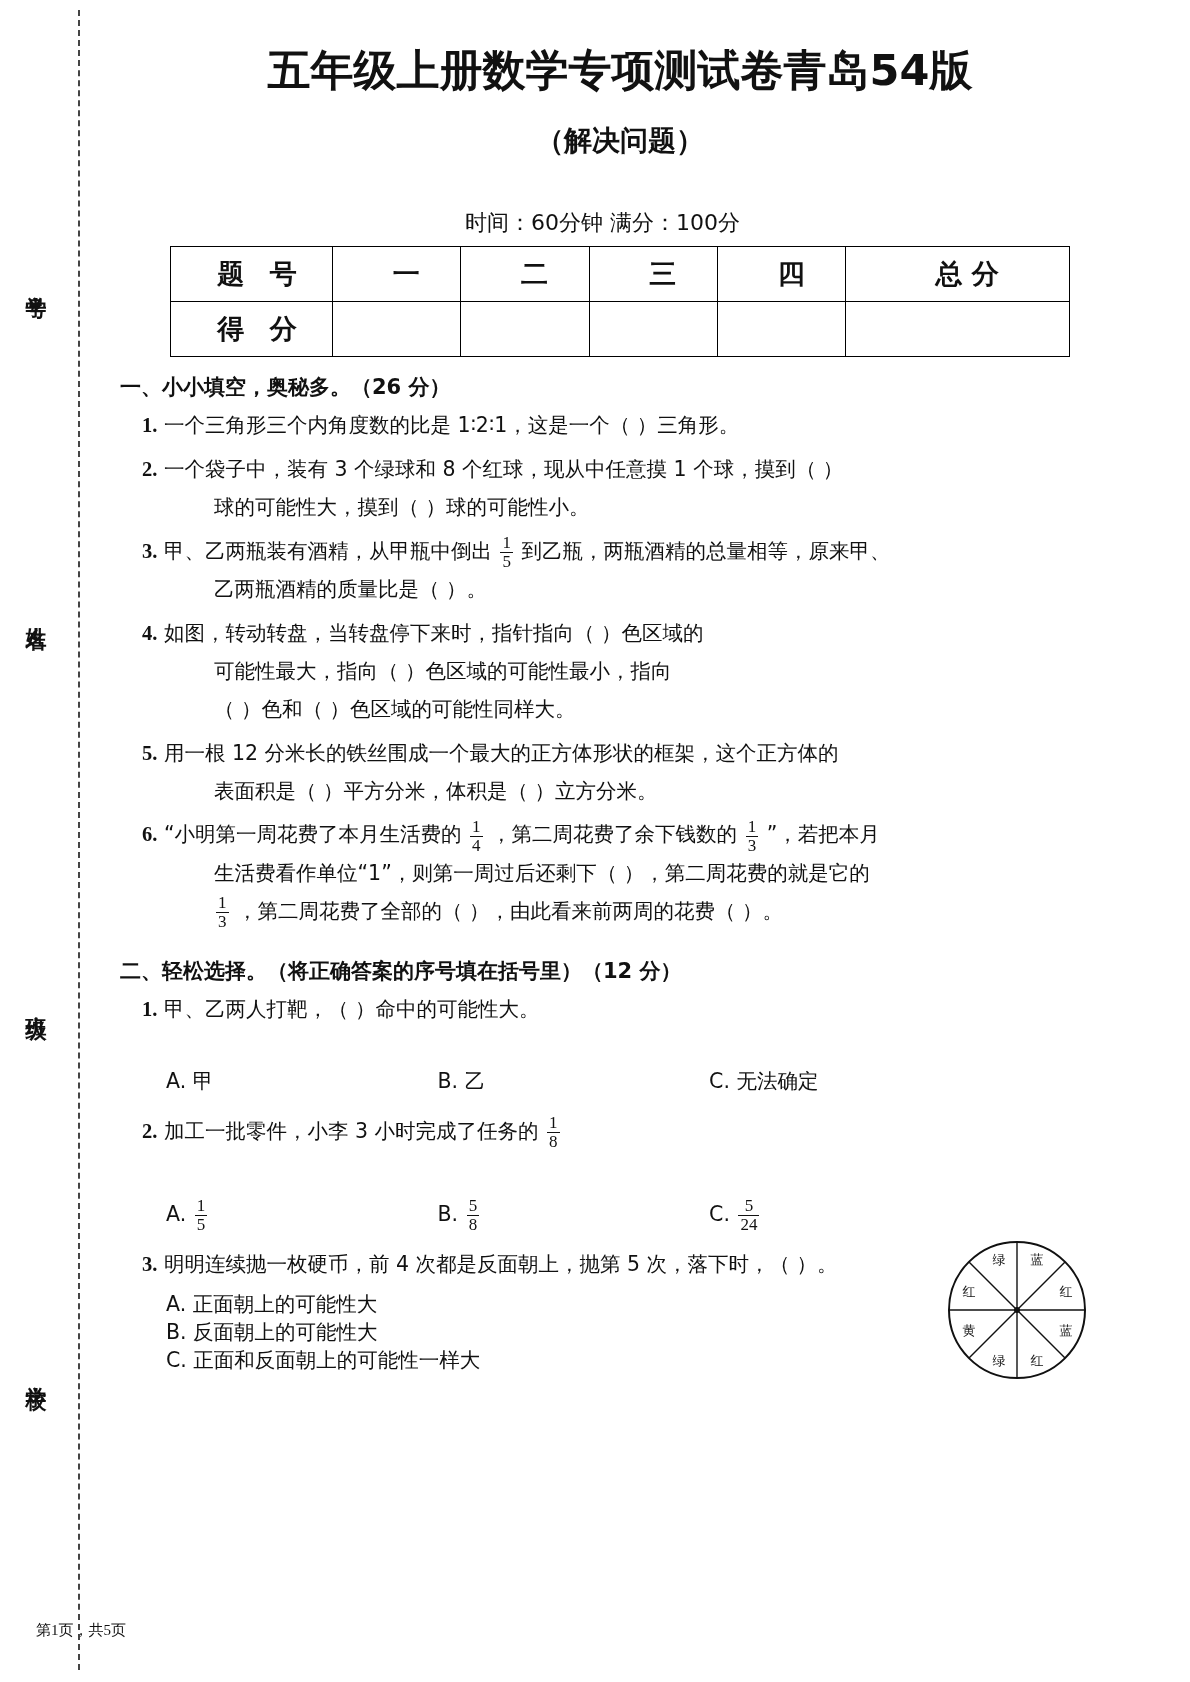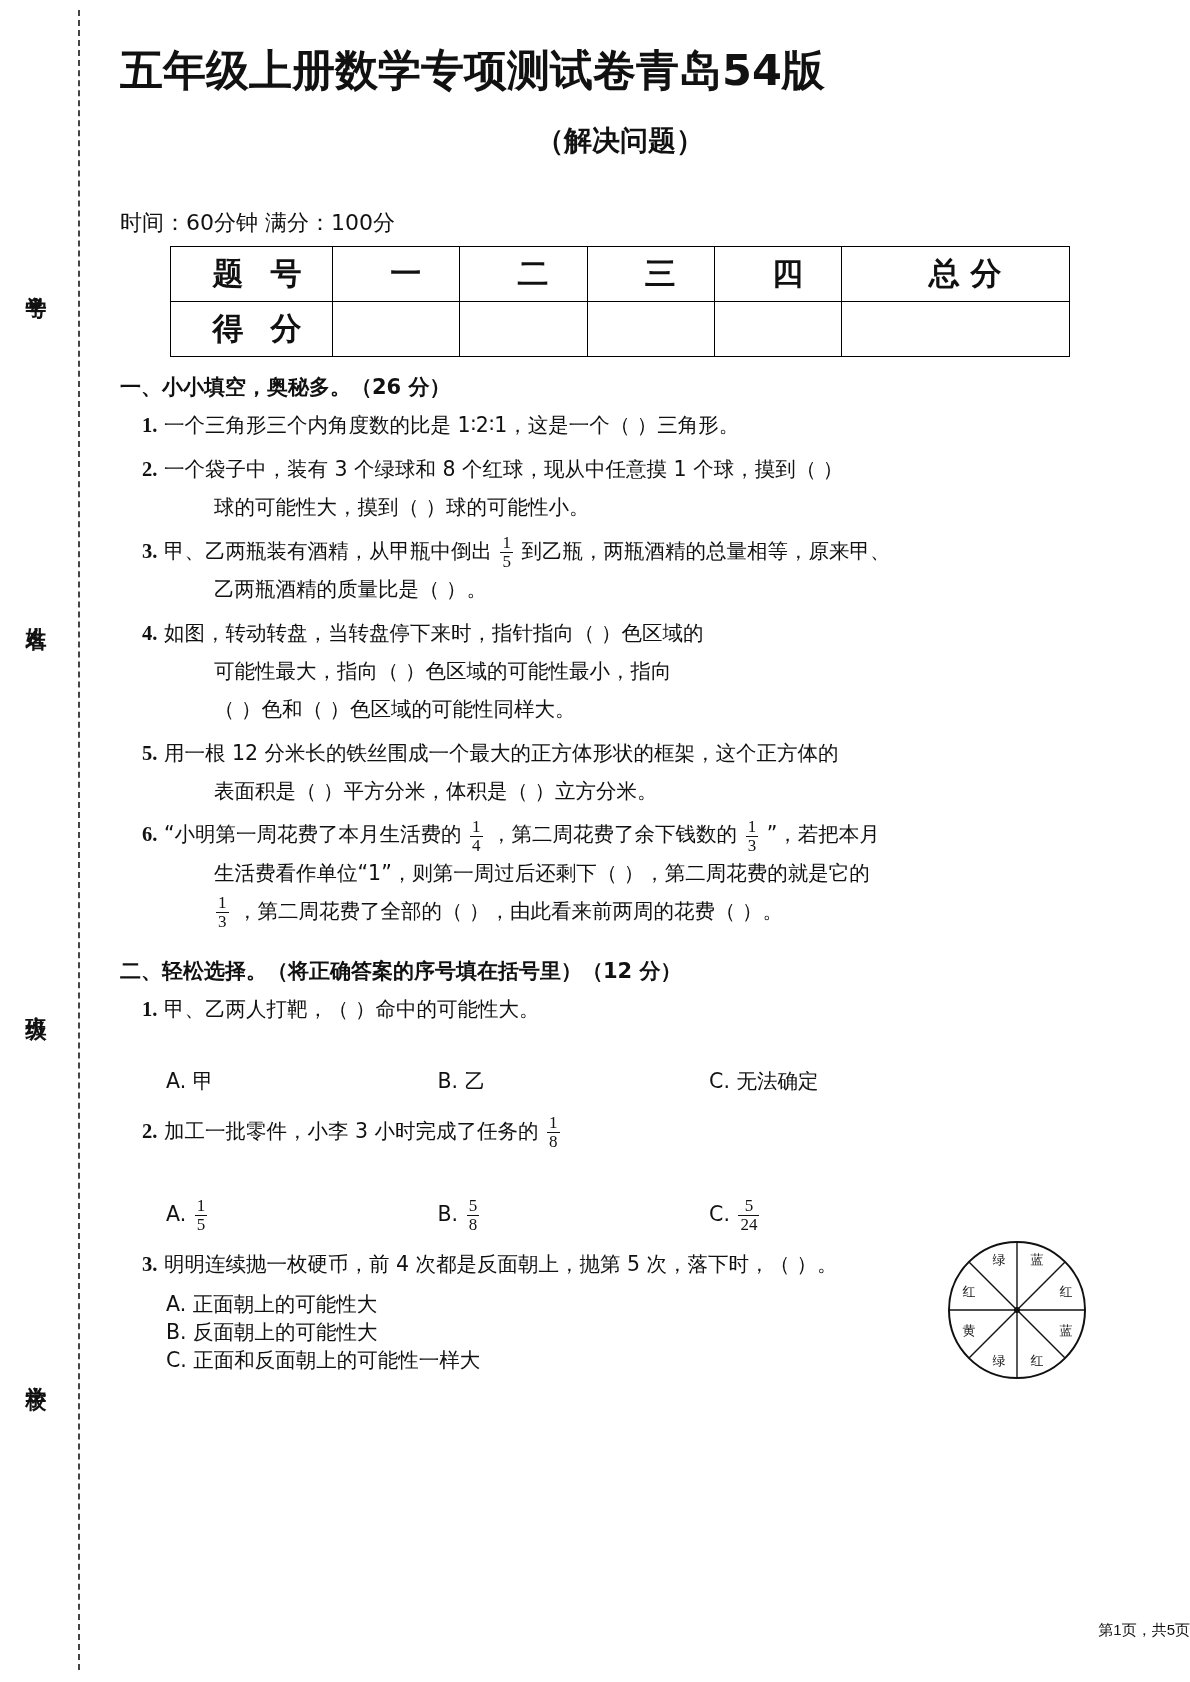--- a/index.html
+++ b/index.html
@@ -32,51 +32,51 @@
     color:#111;
   }
   .side-xuehao { top:280px; }
   .side-xingming { top:610px; }
   .side-banji { top:1000px; }
   .side-xuexiao { top:1370px; }
 
   .content { position:absolute; left:120px; top:0; width:1000px; }
 
   h1.title {
-    text-align:left;
+    text-align:center;
     font-size:43px;
     font-weight:bold;
     margin:42px 0 0 0;
     letter-spacing:0px;
     font-family:"DejaVu Sans", sans-serif;
   }
   h2.subtitle {
     text-align:center;
     font-size:28px;
     font-weight:bold;
     margin:22px 0 0 0;
     font-family:"DejaVu Sans", sans-serif;
   }
   .meta {
-    text-align:left;
+    text-align:center;
     font-size:22px;
     margin:48px 35px 6px 0;
     font-family:"DejaVu Sans", sans-serif;
   }
 
   table.score {
     border-collapse:collapse;
     margin:8px auto 0 auto;
     width:900px;
   }
   table.score td {
     border:1.6px solid #000;
     height:52px;
     text-align:center;
-    font-size:31px;
+    font-size:27px;
     font-weight:bold;
     font-family:"DejaVu Sans", sans-serif;
     padding-left:20px;
   }
   table.score td.head { width:140px; letter-spacing:8px;}
   .section-head {
     font-size:21px;
     font-weight:bold;
     margin:16px 0 6px 0;
     font-family:"DejaVu Sans", sans-serif;
@@ -116,23 +116,23 @@
     position:absolute;
     font-size:13px;
     font-family:"DejaVu Sans", sans-serif;
     color:#111;
     transform:translate(-50%,-50%);
   }
 
   .footer {
     position:absolute;
     left:0; right:0; bottom:42px;
-    text-align:right;
+    text-align:left;
     font-size:15px;
-    font-family:Liberation Sans, sans-serif;
+    font-family:Liberation Serif, serif;
     color:#111;
     padding-left:36px;
   }
 </style>
 </head>
 <body>
 
 <div class="page">
 
   <div class="dash-line"></div>

